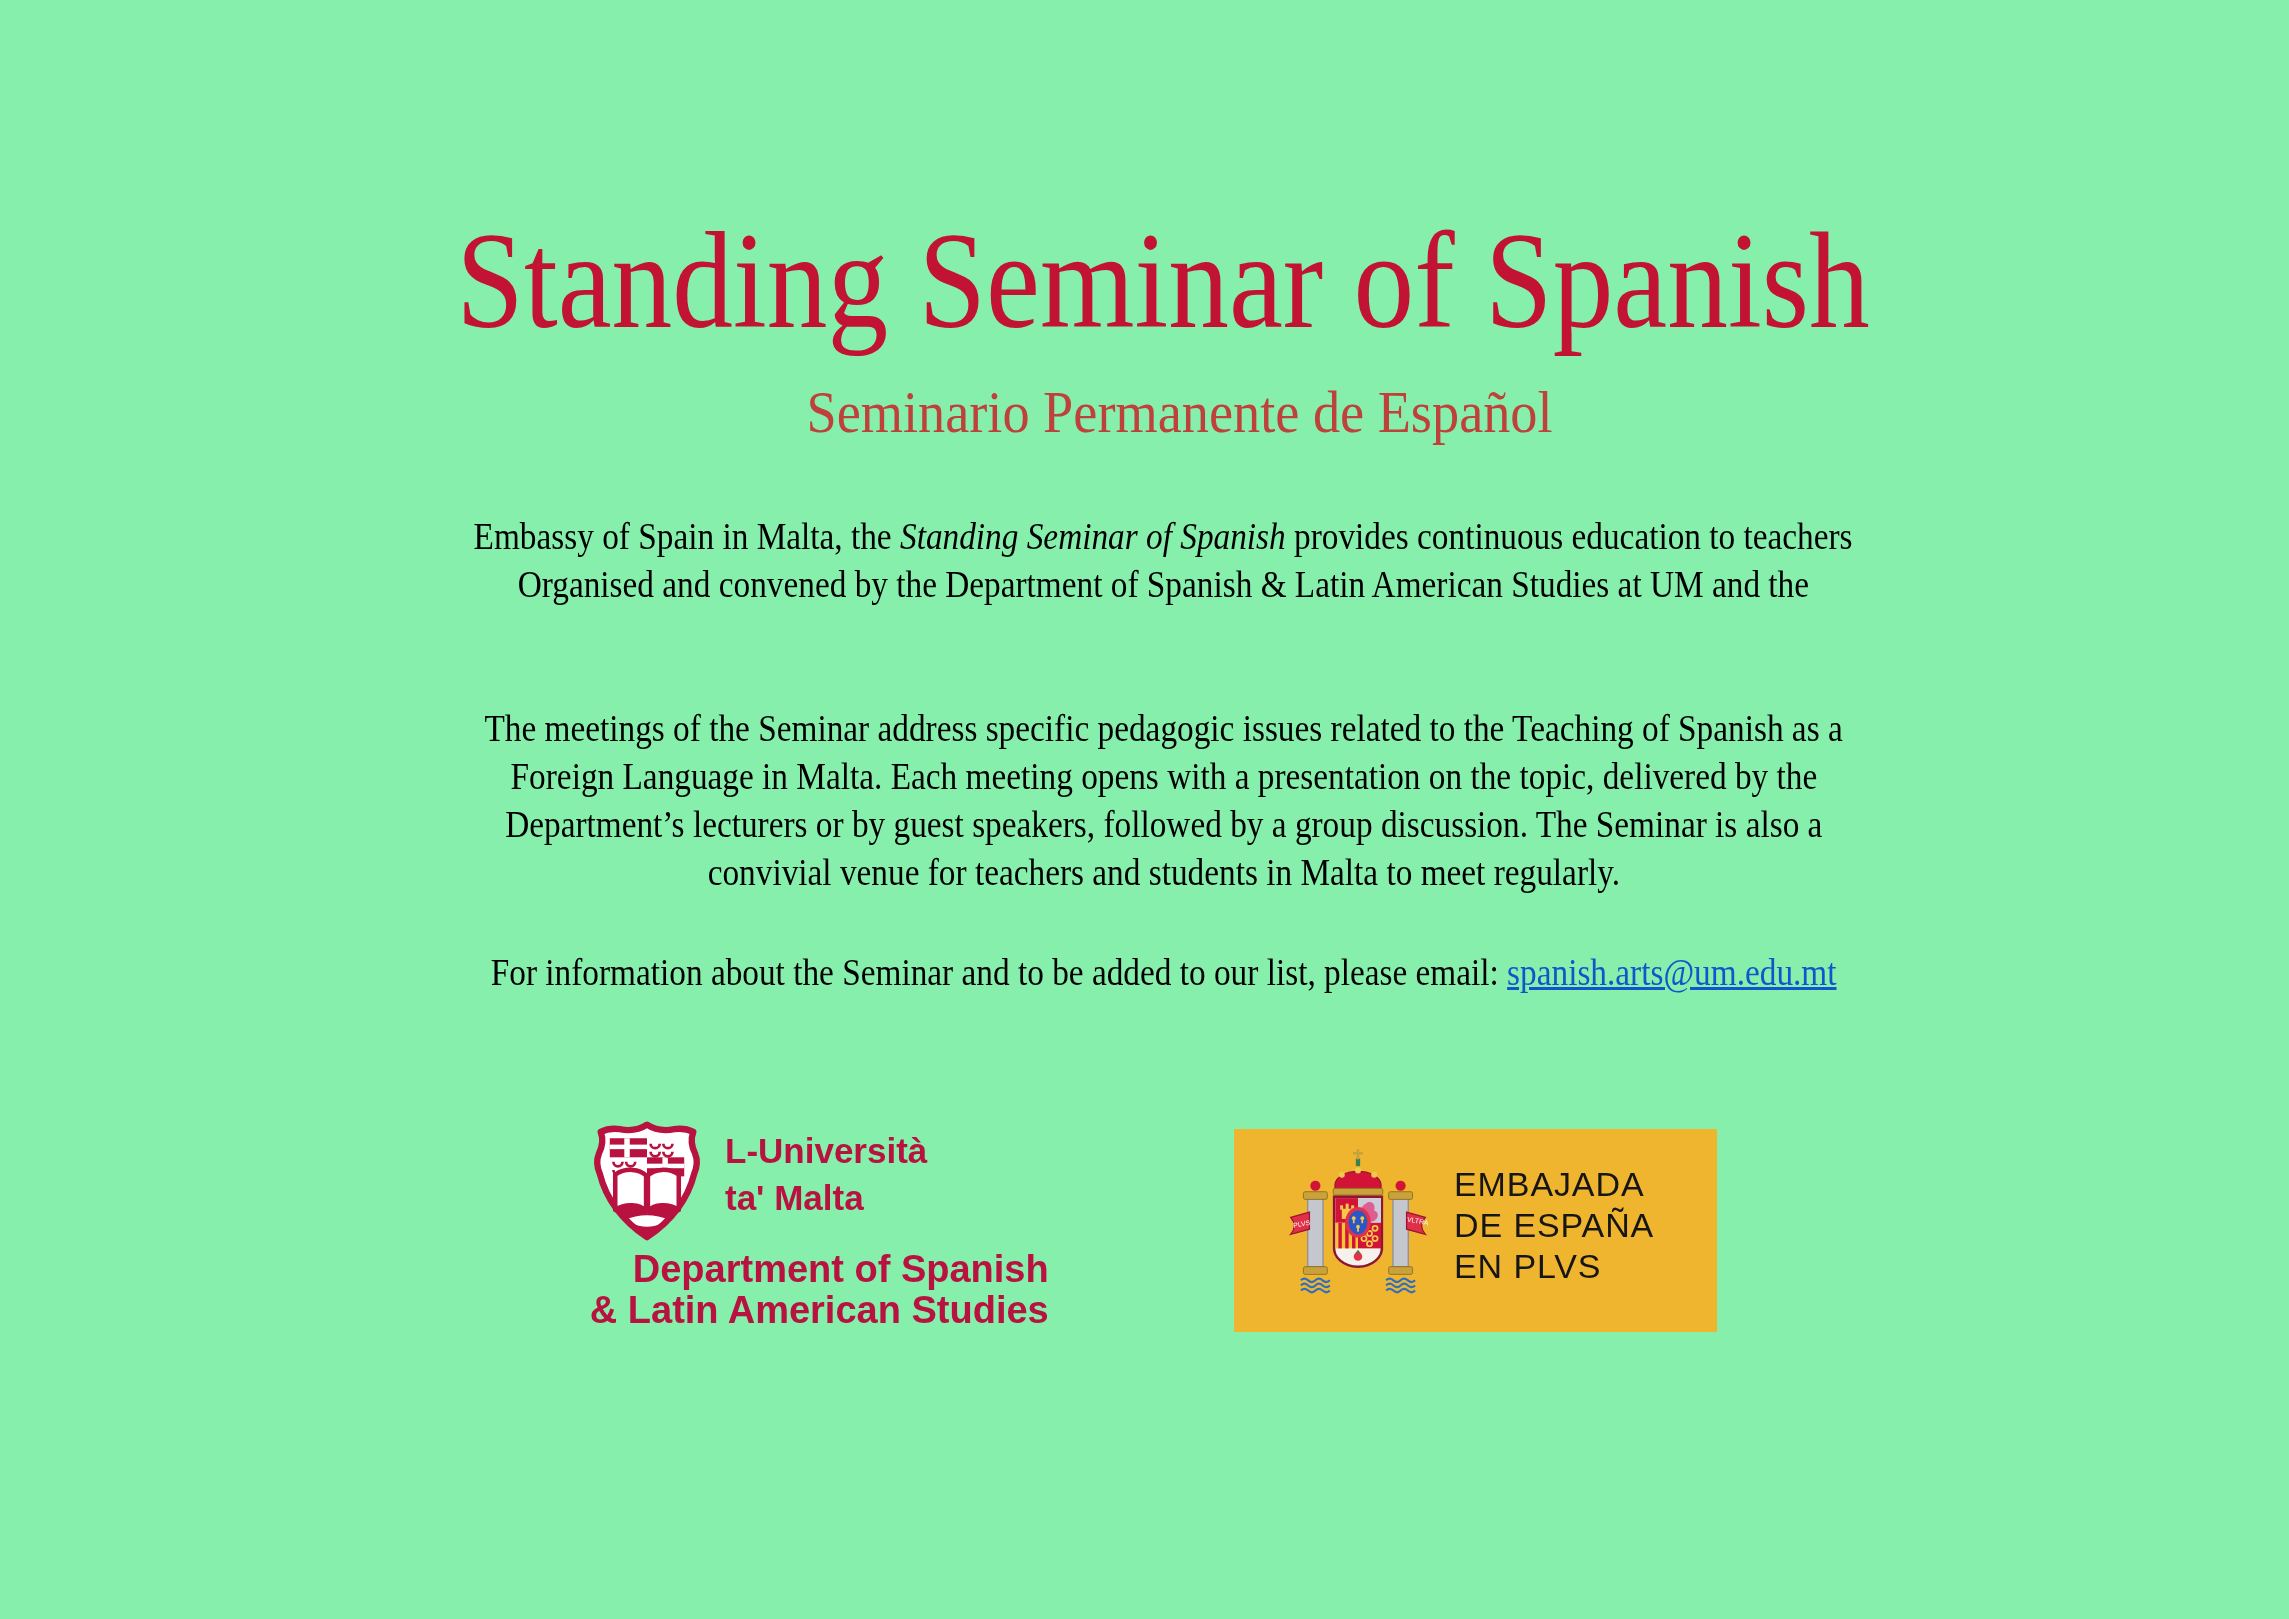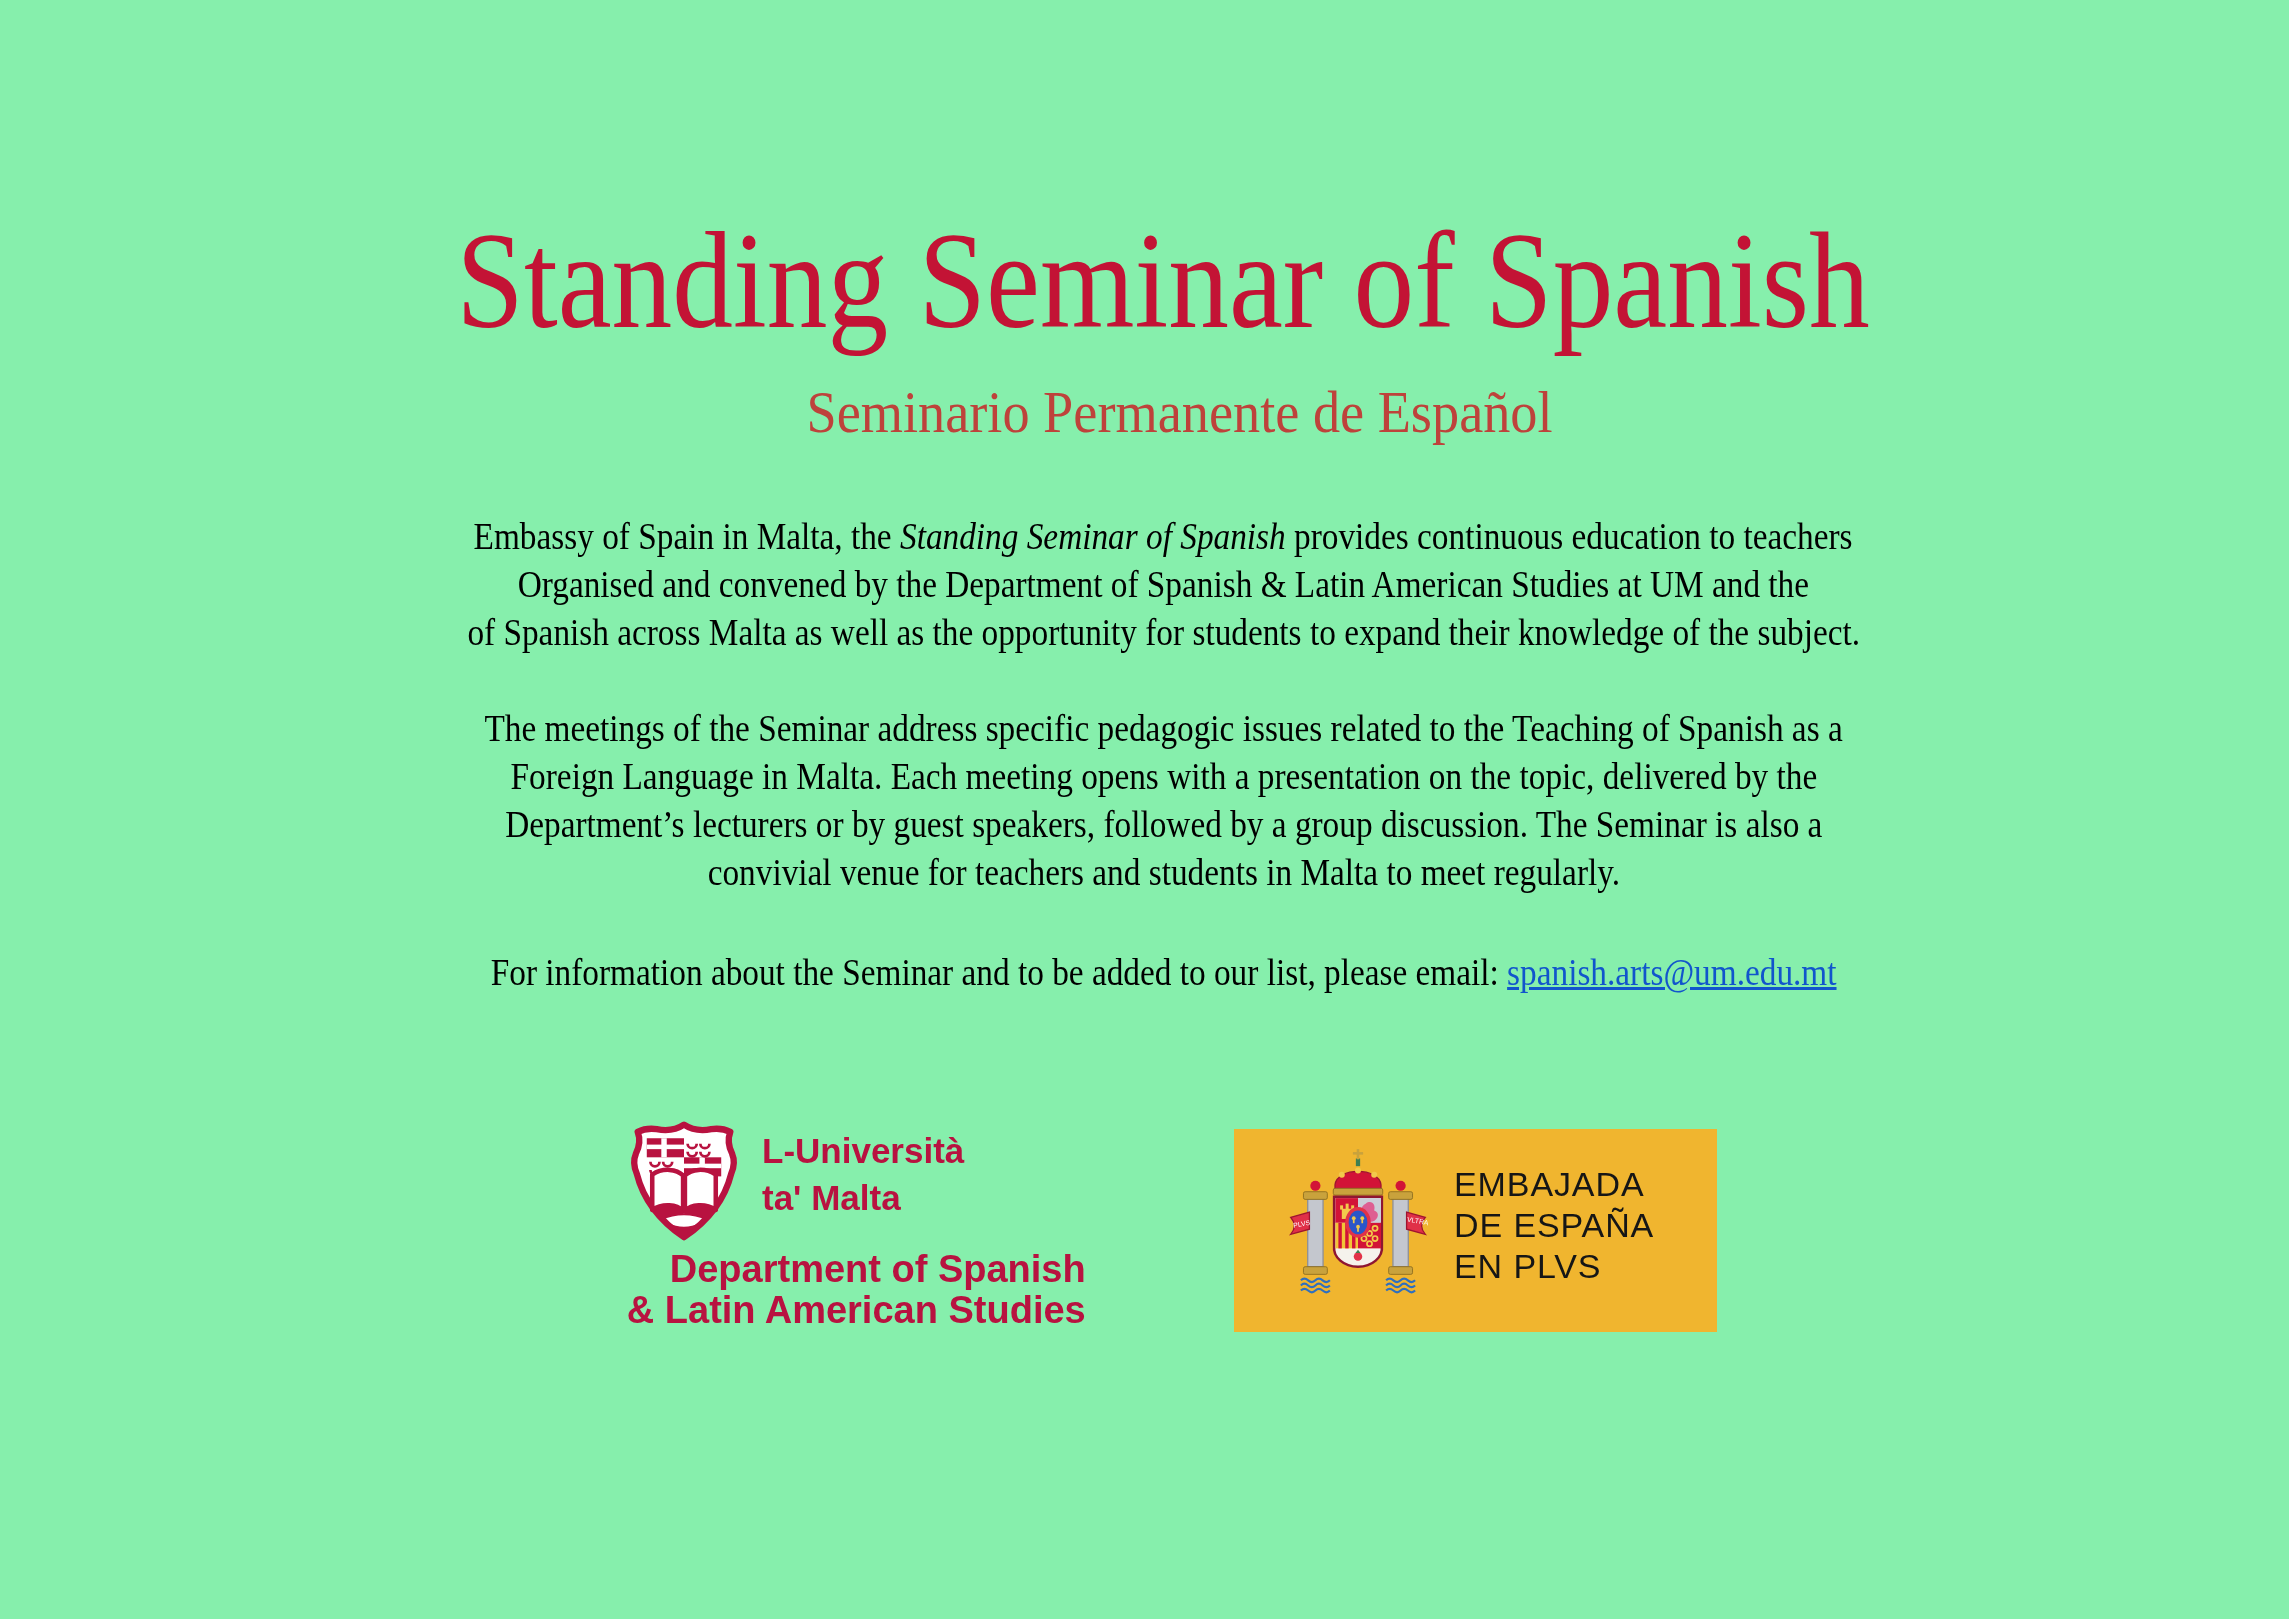--- a/index.html
+++ b/index.html
@@ -32,21 +32,21 @@
   .pline{height:48px;line-height:48px;white-space:pre;}
   .squeeze{display:inline-block;transform:scaleX(0.90);transform-origin:center;white-space:pre;}
   #p1{top:513px;}
   #p2{top:705px;}
   #p3{top:949px;}
   .email-link{color:var(--link-blue);text-decoration:underline;cursor:pointer;}
   em{font-style:italic;}
 
   .um-logo{
     position:absolute;left:588px;top:1114px;width:517px;height:222px;
-    font-family:"Liberation Sans","DejaVu Sans",sans-serif;color:var(--um-red);margin-left:37px;
+    font-family:"Liberation Sans","DejaVu Sans",sans-serif;color:var(--um-red);
   }
   .um-crest{position:absolute;left:0;top:3.7px;}
   .um-wordmark{position:absolute;left:137px;top:13px;font-size:35px;font-weight:700;line-height:47px;text-align:left;}
   .um-dept{position:absolute;left:1.8px;top:135px;font-size:38px;font-weight:700;line-height:41px;text-align:right;}
 
   .embassy-banner{
     position:absolute;left:1234px;top:1129px;width:483px;height:203px;
     background:var(--embassy-yellow);
     font-family:"Liberation Sans","DejaVu Sans",sans-serif;
   }
@@ -62,21 +62,20 @@
 <div class="page">
   <div class="content">
 
     <h1 class="title"><span class="squeeze-xl">Standing Seminar of Spanish</span></h1>
 
     <h2 class="subtitle"><span class="squeeze-lg">Seminario Permanente de Español</span></h2>
 
     <div class="para" id="p1">
       <div class="pline"><span class="squeeze"><span>Embassy of Spain in Malta, the </span><em>Standing Seminar of Spanish</em><span> provides continuous education to teachers</span></span></div>
       <div class="pline"><span class="squeeze">Organised and convened by the Department of Spanish &amp; Latin American Studies at UM and the</span></div>
-      <div class="pline"><span class="squeeze">of Spanish across Malta as well as the opportunity for students to expand their knowledge of the subject.</span></div>
     </div>
 
     <div class="para" id="p2">
       <div class="pline"><span class="squeeze">The meetings of the Seminar address specific pedagogic issues related to the Teaching of Spanish as a</span></div>
       <div class="pline"><span class="squeeze">Foreign Language in Malta. Each meeting opens with a presentation on the topic, delivered by the</span></div>
       <div class="pline"><span class="squeeze">Department’s lecturers or by guest speakers, followed by a group discussion. The Seminar is also a</span></div>
       <div class="pline"><span class="squeeze">convivial venue for teachers and students in Malta to meet regularly.</span></div>
     </div>
 
     <div class="para" id="p3">

